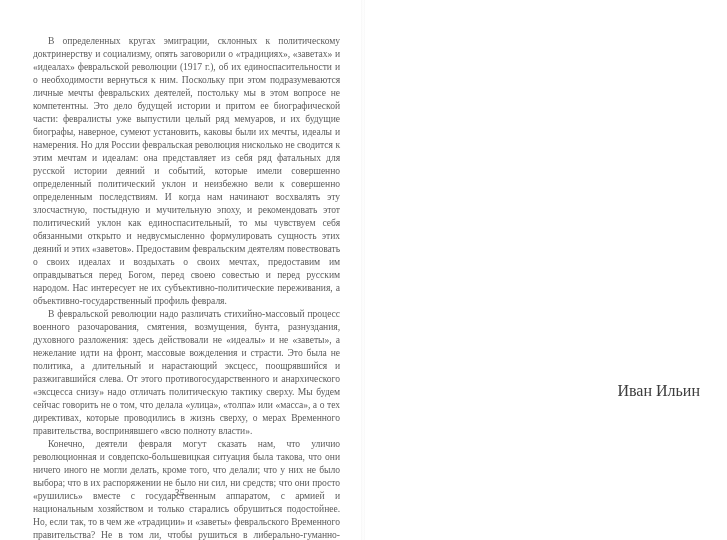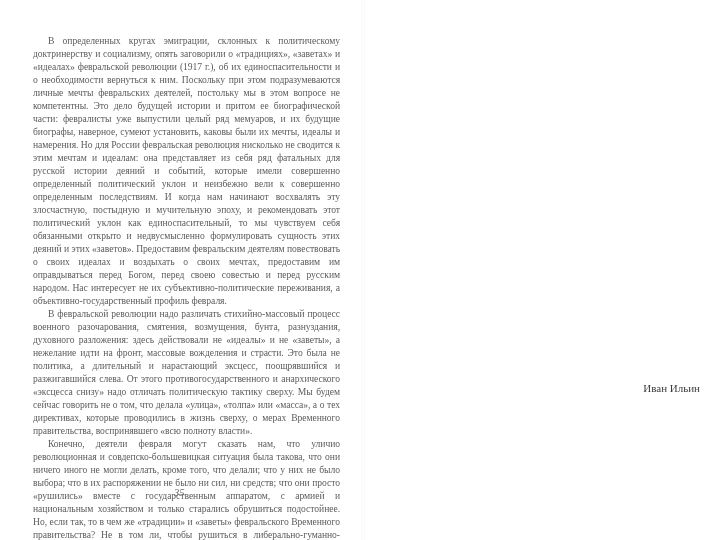--- a/index.html
+++ b/index.html
@@ -19,21 +19,21 @@
     position: absolute; left: 33px; top: 34px; width: 307px;
     font-size: 9.6px; line-height: 13px; text-align: justify; hyphens: manual;
     color: #5c5c5c; letter-spacing: -0.05px;
   }
   .body-text p { margin: 0; text-indent: 15px; }
   .page-num {
     position: absolute; font-style: italic; font-size: 10.5px; color: #6a6a6a;
   }
   .page-num.left { left: 174px; top: 487px; }
   .quote-author {
-    position: absolute; right: 27px; top: 382px; font-size: 11px; color: #3d3d3d;
+    position: absolute; right: 27px; top: 382px; font-size: 16px; color: #3d3d3d;
   }
 </style>
 </head>
 <body>
 
 <div class="spread">
   <div class="page page-left">
     <div class="body-text">
       <p>В определенных кругах эмиграции, склонных к политическому доктринерству и социализму, опять заговорили о «традициях», «заветах» и «идеалах» февральской революции (1917 г.), об их единоспасительности и о необходимости вернуться к ним. Поскольку при этом подразумеваются личные мечты февральских деятелей, постольку мы в этом вопросе не компетентны. Это дело будущей истории и притом ее биографической части: февралисты уже выпустили целый ряд мемуаров, и их будущие биографы, наверное, сумеют установить, каковы были их мечты, идеалы и намерения. Но для России февральская революция нисколько не сводится к этим мечтам и идеалам: она представляет из себя ряд фатальных для русской истории деяний и событий, которые имели совершенно определенный политический уклон и неизбежно вели к совершенно определенным последствиям. И когда нам начинают восхвалять эту злосчастную, постыдную и мучительную эпоху, и рекомендовать этот политический уклон как единоспасительный, то мы чувствуем себя обязанными открыто и недвусмысленно формулировать сущность этих деяний и этих «заветов». Предоставим февральским деятелям повествовать о своих идеалах и воздыхать о своих мечтах, предоставим им оправдываться перед Богом, перед своею совестью и перед русским народом. Нас интересует не их субъективно-политические переживания, а объективно-государственный профиль февраля.</p>
       <p>В февральской революции надо различать стихийно-массовый процесс военного разочарования, смятения, возмущения, бунта, разнуздания, духовного разложения: здесь действовали не «идеалы» и не «заветы», а нежелание идти на фронт, массовые вожделения и страсти. Это была не политика, а длительный и нарастающий эксцесс, поощрявшийся и разжигавшийся слева. От этого противогосударственного и анархического «эксцесса снизу» надо отличать политическую тактику сверху. Мы будем сейчас говорить не о том, что делала «улица», «толпа» или «масса», а о тех директивах, которые проводились в жизнь сверху, о мерах Временного правительства, воспринявшего «всю полноту власти».</p>

